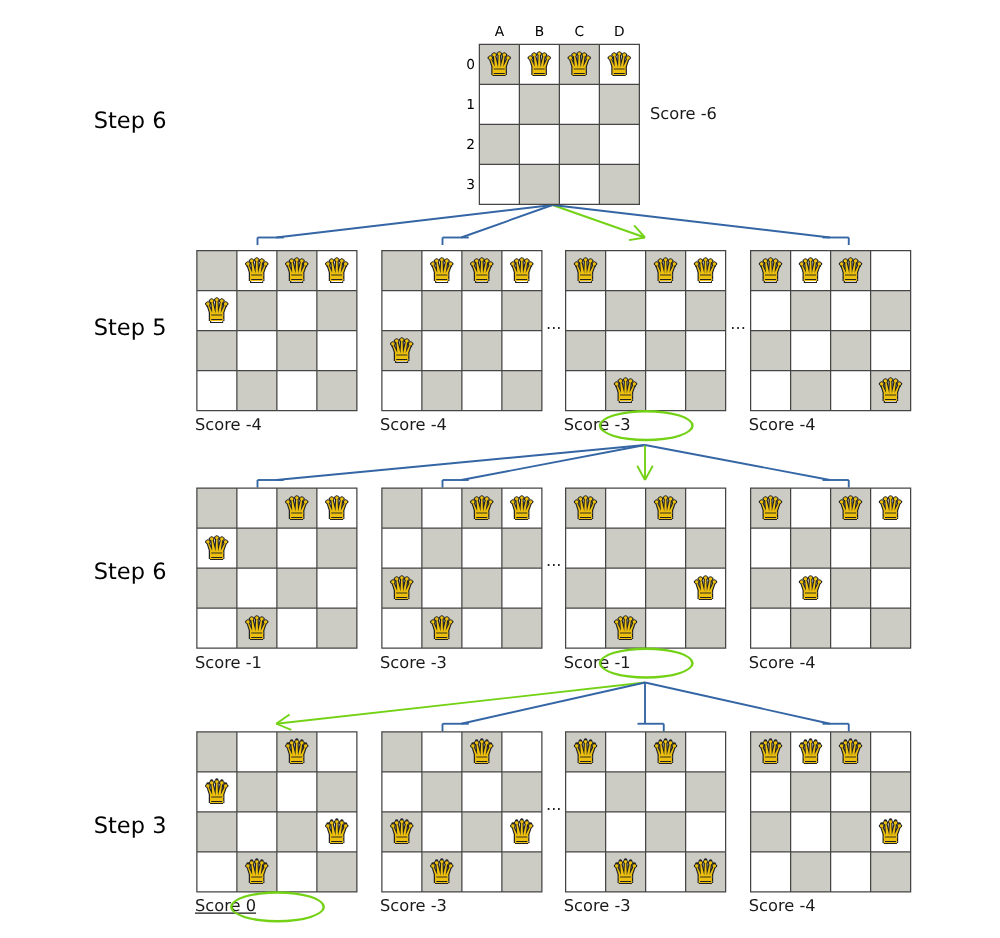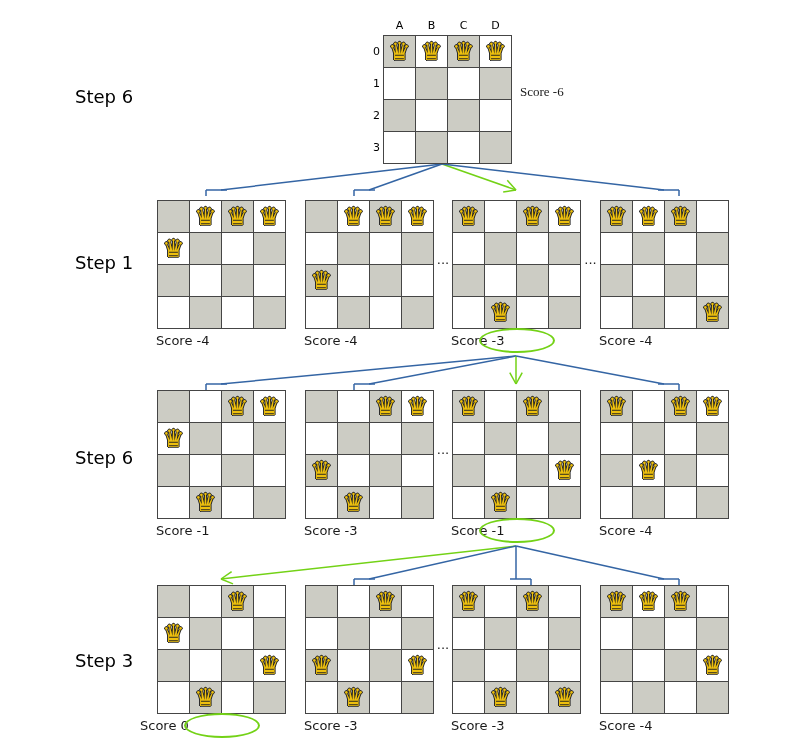--- a/index.html
+++ b/index.html
@@ -85,21 +85,21 @@
         <line x1="510" y1="579" x2="531" y2="579" stroke="#3465a4" stroke-width="1.5"></line>
         <line x1="531" y1="579" x2="531" y2="585" stroke="#3465a4" stroke-width="1.5"></line>
       </g>
       <g>
         <line x1="516" y1="546" x2="664" y2="579" stroke="#3465a4" stroke-width="1.5"></line>
         <line x1="658" y1="579" x2="679" y2="579" stroke="#3465a4" stroke-width="1.5"></line>
         <line x1="679" y1="579" x2="679" y2="585" stroke="#3465a4" stroke-width="1.5"></line>
       </g>
     </svg>
   <div class="step-label" id="step-label-0">Step 6</div>
-  <div class="step-label" id="step-label-1">Step 1</div>
+  <div class="step-label" id="step-label-1">Step 5</div>
   <div class="step-label" id="step-label-2">Step 6</div>
   <div class="step-label" id="step-label-3">Step 3</div>
   <div id="boards">
       <div class="board" style="left: 383px; top: 35px;">
         <div class="cell dark">
           <span class="queen">♛</span>
         </div>
         <div class="cell light">
           <span class="queen">♛</span>
         </div>
@@ -123,21 +123,21 @@
         <div class="cell dark"></div>
       </div>
       <div class="col-header" style="left: 384px; top: 19px;">A</div>
       <div class="col-header" style="left: 416px; top: 19px;">B</div>
       <div class="col-header" style="left: 448px; top: 19px;">C</div>
       <div class="col-header" style="left: 480px; top: 19px;">D</div>
       <div class="row-label" style="left: 369px; top: 36px;">0</div>
       <div class="row-label" style="left: 369px; top: 68px;">1</div>
       <div class="row-label" style="left: 369px; top: 100px;">2</div>
       <div class="row-label" style="left: 369px; top: 132px;">3</div>
-      <div class="score" style="left: 520px; top: 84px; font-family: Liberation Serif, serif;">Score -6</div>
+      <div class="score" style="left: 520px; top: 84px;">Score -6</div>
       <div class="board" style="left: 157px; top: 200px;">
         <div class="cell dark"></div>
         <div class="cell light">
           <span class="queen">♛</span>
         </div>
         <div class="cell dark">
           <span class="queen">♛</span>
         </div>
         <div class="cell light">
           <span class="queen">♛</span>
@@ -371,21 +371,21 @@
         <div class="cell light">
           <span class="queen">♛</span>
         </div>
         <div class="cell light"></div>
         <div class="cell dark">
           <span class="queen">♛</span>
         </div>
         <div class="cell light"></div>
         <div class="cell dark"></div>
       </div>
-      <div class="score under" style="left: 140px; top: 718px;">Score 0</div>
+      <div class="score under" style="left: 156px; top: 718px; text-decoration: underline;">Score 0</div>
       <div class="ring" style="left: 183.5px; top: 713px;"></div>
       <div class="board" style="left: 305px; top: 585px;">
         <div class="cell dark"></div>
         <div class="cell light"></div>
         <div class="cell dark">
           <span class="queen">♛</span>
         </div>
         <div class="cell light"></div>
         <div class="cell light"></div>
         <div class="cell dark"></div>

